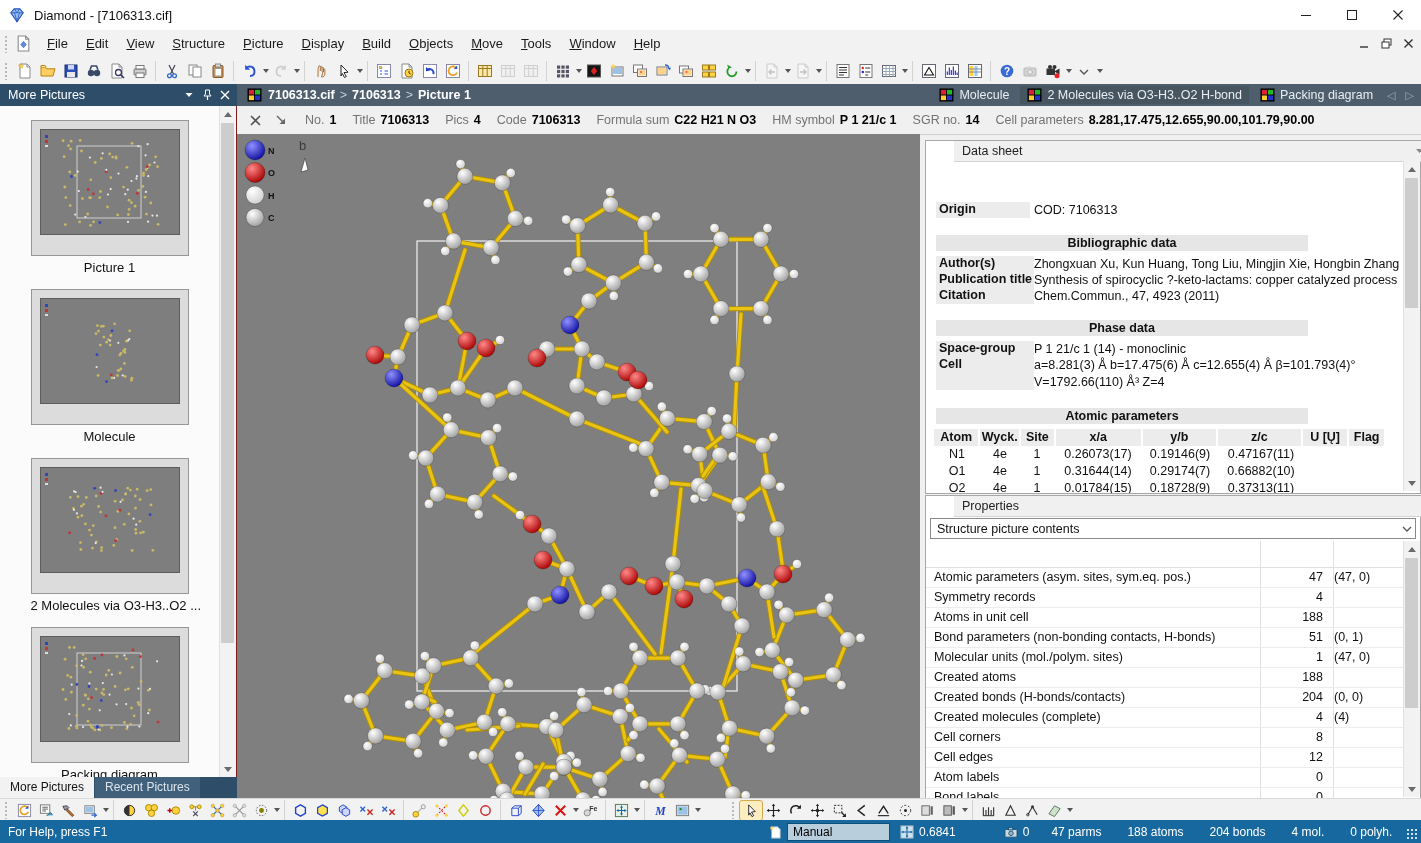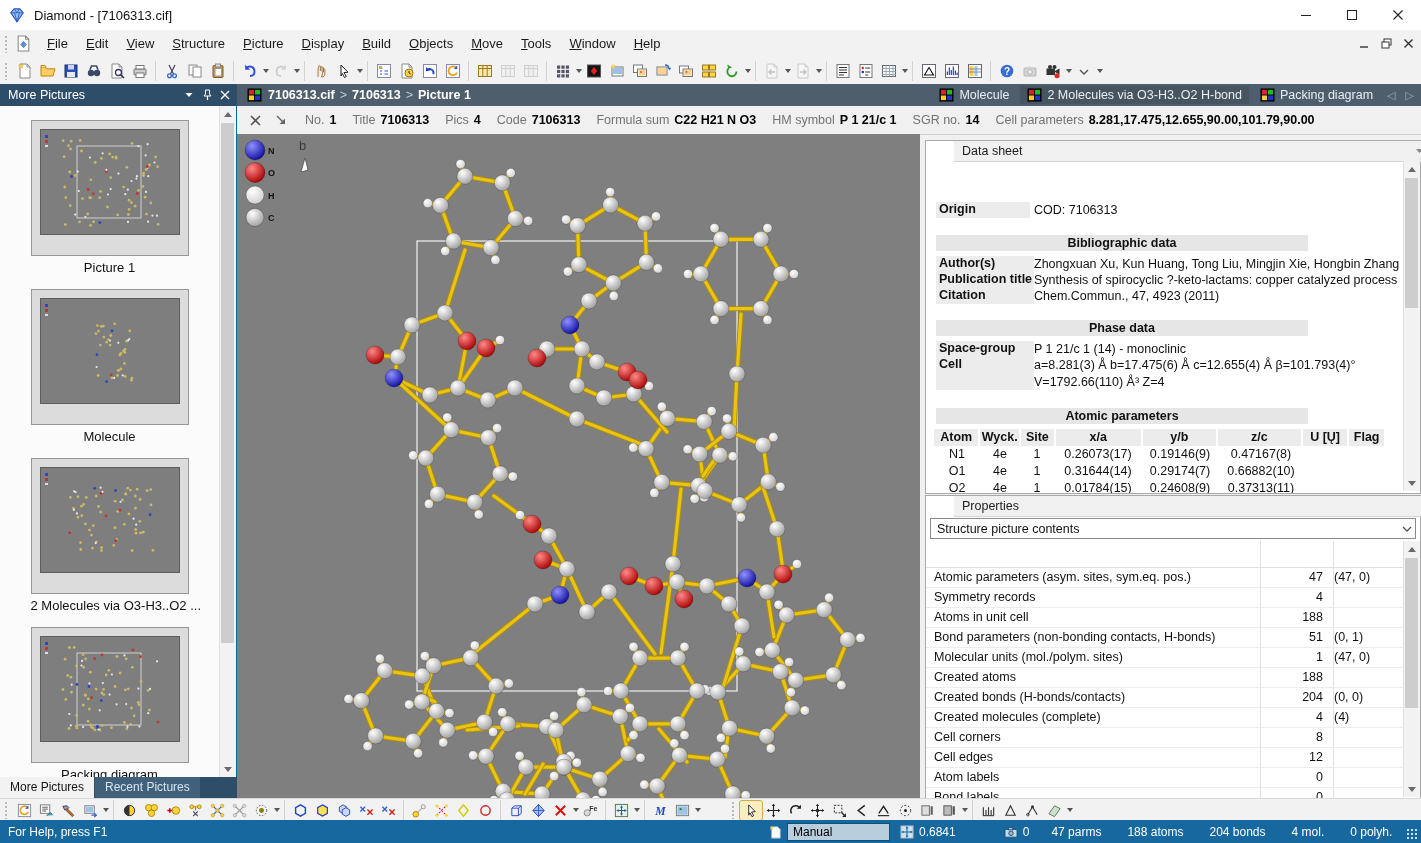--- a/index.html
+++ b/index.html
@@ -31,21 +31,21 @@
   .tbtn{width:23px;height:22px;display:flex;align-items:center;justify-content:center;border-radius:2px;}
   .tbtn svg{width:16px;height:16px;}
   .tbtn.small{width:22px;height:19px;}
   .tbtn.small svg{width:15px;height:15px;}
   .tbtn.dis{opacity:.38;filter:grayscale(.9);}
   .tbtn.active{background:#fdeec2;outline:1px solid #d8a948;}
   .dd{width:0;height:0;border-left:3px solid transparent;border-right:3px solid transparent;
       border-top:4px solid #555;margin-left:2px;}
   .ddsep{display:flex;align-items:center;}
   
-  .dock{position:absolute;left:0;top:84px;width:237px;height:714px;background:#0369a1;
+  .dock{position:absolute;left:0;top:84px;width:237px;height:714px;background:#7f1d1d;
         border-right:1px solid #c9c9c9;}
   .dock-header{position:absolute;left:0;top:0;width:100%;height:22px;background:#2e4d68;
                color:#fff;display:flex;align-items:center;font-size:12.5px;}
   .dock-header .dtitle{padding-left:8px;flex:1;}
   .dock-hbtn{width:18px;height:18px;display:flex;align-items:center;justify-content:center;color:#e8eef4;}
   .thumbs{position:absolute;left:0;top:22px;width:219px;height:671px;overflow:hidden;background:#fbfbfb;}
   .thumb{width:158px;margin:14px auto 4px auto;}
   .thumb-frame{width:156px;height:134px;background:#dcdcdc;border:1px solid #979797;
                display:flex;align-items:flex-start;justify-content:center;}
   .thumb-img{margin-top:8px;width:138px;height:104px;background:#7e7e7e;border:1px solid #5d5d5d;}
@@ -1802,40 +1802,40 @@
             <div class="at-cell" style="width: 86px;">z/c</div>
             <div class="at-cell" style="width: 46px;">U [Ų]</div>
             <div class="at-cell" style="width: 36px;">Flag</div>
           </div>
           <div class="at-row">
             <div class="at-cell" style="width: 46px;">N1</div>
             <div class="at-cell" style="width: 40px;">4e</div>
             <div class="at-cell" style="width: 34px;">1</div>
             <div class="at-cell" style="width: 88px;">0.26073(17)</div>
             <div class="at-cell" style="width: 76px;">0.19146(9)</div>
-            <div class="at-cell" style="width: 86px;">0.47167(8)</div>
+            <div class="at-cell" style="width: 86px;">0.47167(11)</div>
             <div class="at-cell" style="width: 46px;"></div>
             <div class="at-cell" style="width: 36px;"></div>
           </div>
           <div class="at-row">
             <div class="at-cell" style="width: 46px;">O1</div>
             <div class="at-cell" style="width: 40px;">4e</div>
             <div class="at-cell" style="width: 34px;">1</div>
             <div class="at-cell" style="width: 88px;">0.31644(14)</div>
             <div class="at-cell" style="width: 76px;">0.29174(7)</div>
             <div class="at-cell" style="width: 86px;">0.66882(10)</div>
             <div class="at-cell" style="width: 46px;"></div>
             <div class="at-cell" style="width: 36px;"></div>
           </div>
           <div class="at-row">
             <div class="at-cell" style="width: 46px;">O2</div>
             <div class="at-cell" style="width: 40px;">4e</div>
             <div class="at-cell" style="width: 34px;">1</div>
             <div class="at-cell" style="width: 88px;">0.01784(15)</div>
-            <div class="at-cell" style="width: 76px;">0.24608(9)</div>
+            <div class="at-cell" style="width: 76px;">0.18728(9)</div>
             <div class="at-cell" style="width: 86px;">0.37313(11)</div>
             <div class="at-cell" style="width: 46px;"></div>
             <div class="at-cell" style="width: 36px;"></div>
           </div>
         </div>
     </div>
     <div class="vscroll" style="right:0;top:20px;height:330px;">
       <span class="sarrow" style="top:0;">
           <span class="tri-up"></span>
         </span>

